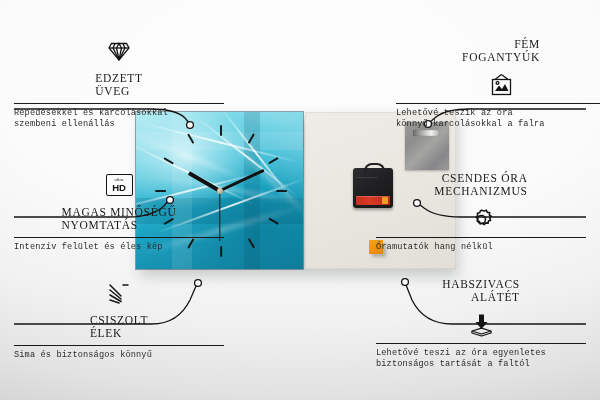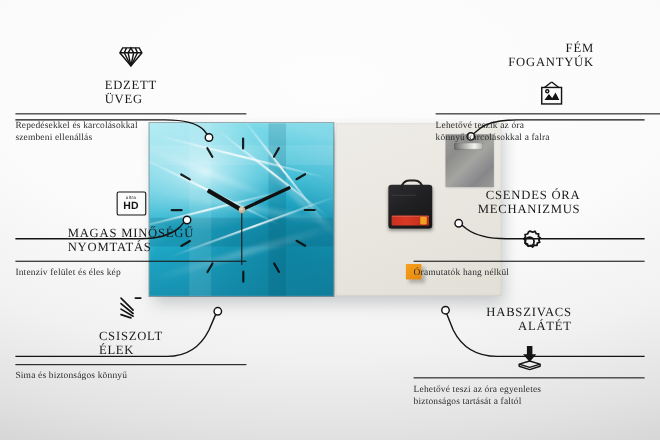--- a/index.html
+++ b/index.html
@@ -93,37 +93,37 @@
   .feature{position:absolute;width:210px;}
   .feature .head{display:flex;align-items:center;gap:8px;flex-direction:column;}
   .feature.right .head{justify-content:flex-end;}
   .ftitle{
     font-family:"Liberation Serif",serif;font-size:11.5px;letter-spacing:.7px;
     color:#191919;line-height:13px;text-transform:uppercase;font-weight:400;
   }
   .feature.right .ftitle{text-align:right;}
   .rule{height:1.3px;background:#1a1a1a;margin:5px 0 4px;}
   .fdesc{
-    font-family:Liberation Serif, serif;font-size:8.6px;color:#2b2b2b;line-height:10.4px;letter-spacing:.15px;
+    font-family:Liberation Mono, monospace;font-size:8.6px;color:#2b2b2b;line-height:10.4px;letter-spacing:.15px;
   }
   .feature.right .fdesc{text-align:left;}
   .ficon{width:36px;height:26px;flex:0 0 26px;display:flex;align-items:center;justify-content:center;color:#141414;}
   .ficon svg{display:block;}
 
   .hdbox{
     width:25px;height:20px;border:1.4px solid #141414;border-radius:2px;
     display:flex;flex-direction:column;align-items:center;justify-content:center;line-height:1;
   }
   .hdbox .u{font-family:"Liberation Sans",sans-serif;font-size:4.2px;letter-spacing:.2px;color:#141414;}
   .hdbox .d{font-family:"Liberation Sans",sans-serif;font-size:9.5px;font-weight:700;color:#141414;margin-top:.5px;}
 
   
   #f-glass   {left:14px;  top:38px;}
   #f-print   {left:14px;  top:172px;}
-  #f-edges   {left:14px;  top:266px;}
+  #f-edges   {left:14px;  top:280px;}
   #f-handles {left:396px; top:38px;}
   #f-silent  {left:376px; top:172px;}
   #f-foam    {left:376px; top:278px;}
 
   
   #wires{position:absolute;left:0;top:0;width:600px;height:400px;pointer-events:none;}
 </style>
 </head>
 <body>
 

